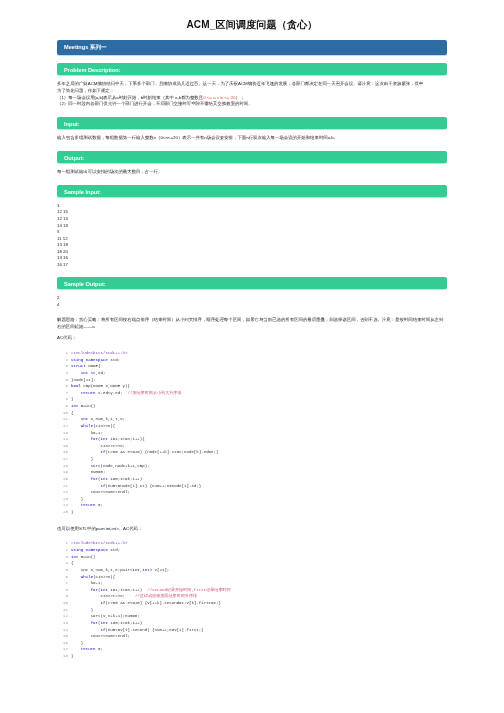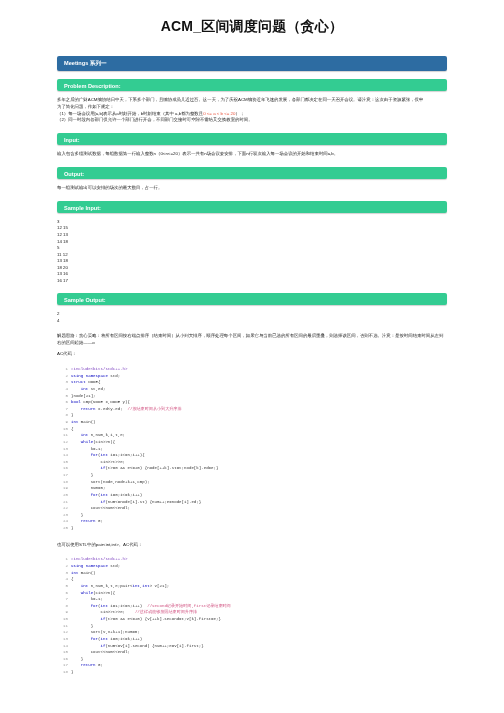--- a/index.html
+++ b/index.html
@@ -6,26 +6,26 @@
   html, body {
     margin: 0; padding: 0;
     background: #ffffff;
     width: 504px; height: 713px;
     font-family: "Liberation Sans", "DejaVu Sans", sans-serif;
   }
   .page { width: 504px; height: 713px; position: relative; overflow: hidden; }
 
   .title {
     text-align: center;
-    font-size: 14px;
+    font-size: 10px;
     font-weight: bold;
     color: #111111;
     letter-spacing: 0.2px;
     padding-top: 18px;
-    padding-bottom: 20px;
+    padding-bottom: 8px;
   }
 
   .content { padding: 0 57px 0 57px; }
 
   .panel-head {
     color: #ffffff;
     font-size: 5.6px;
     font-weight: bold;
     padding: 4px 6px 4px 7px;
     border-radius: 2px;

